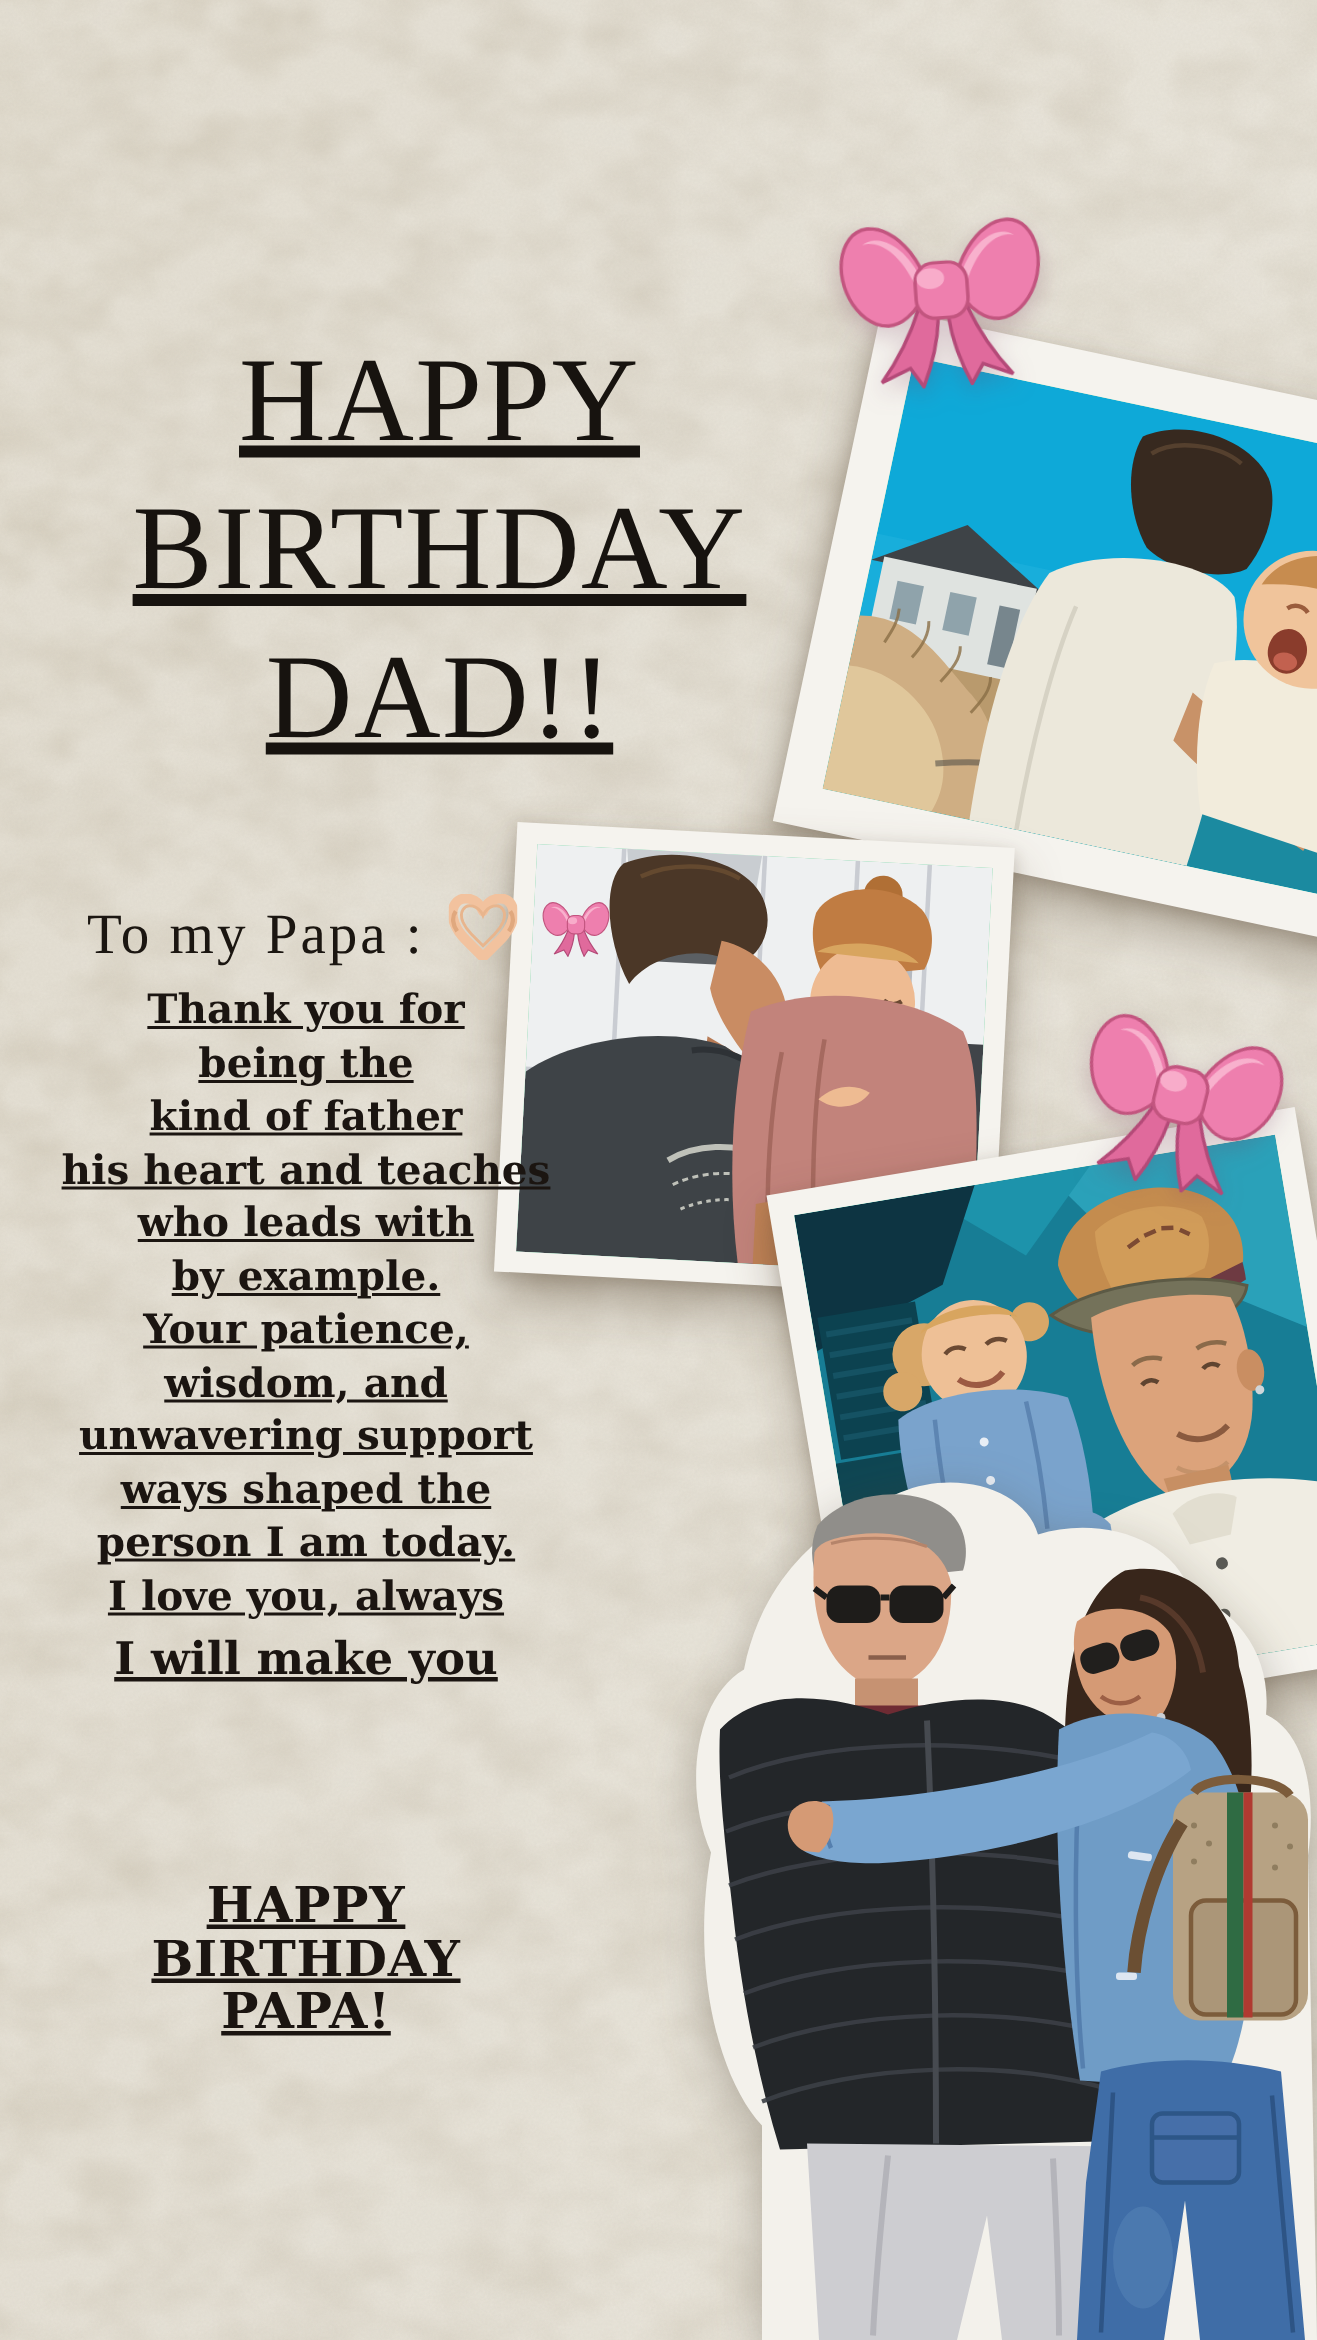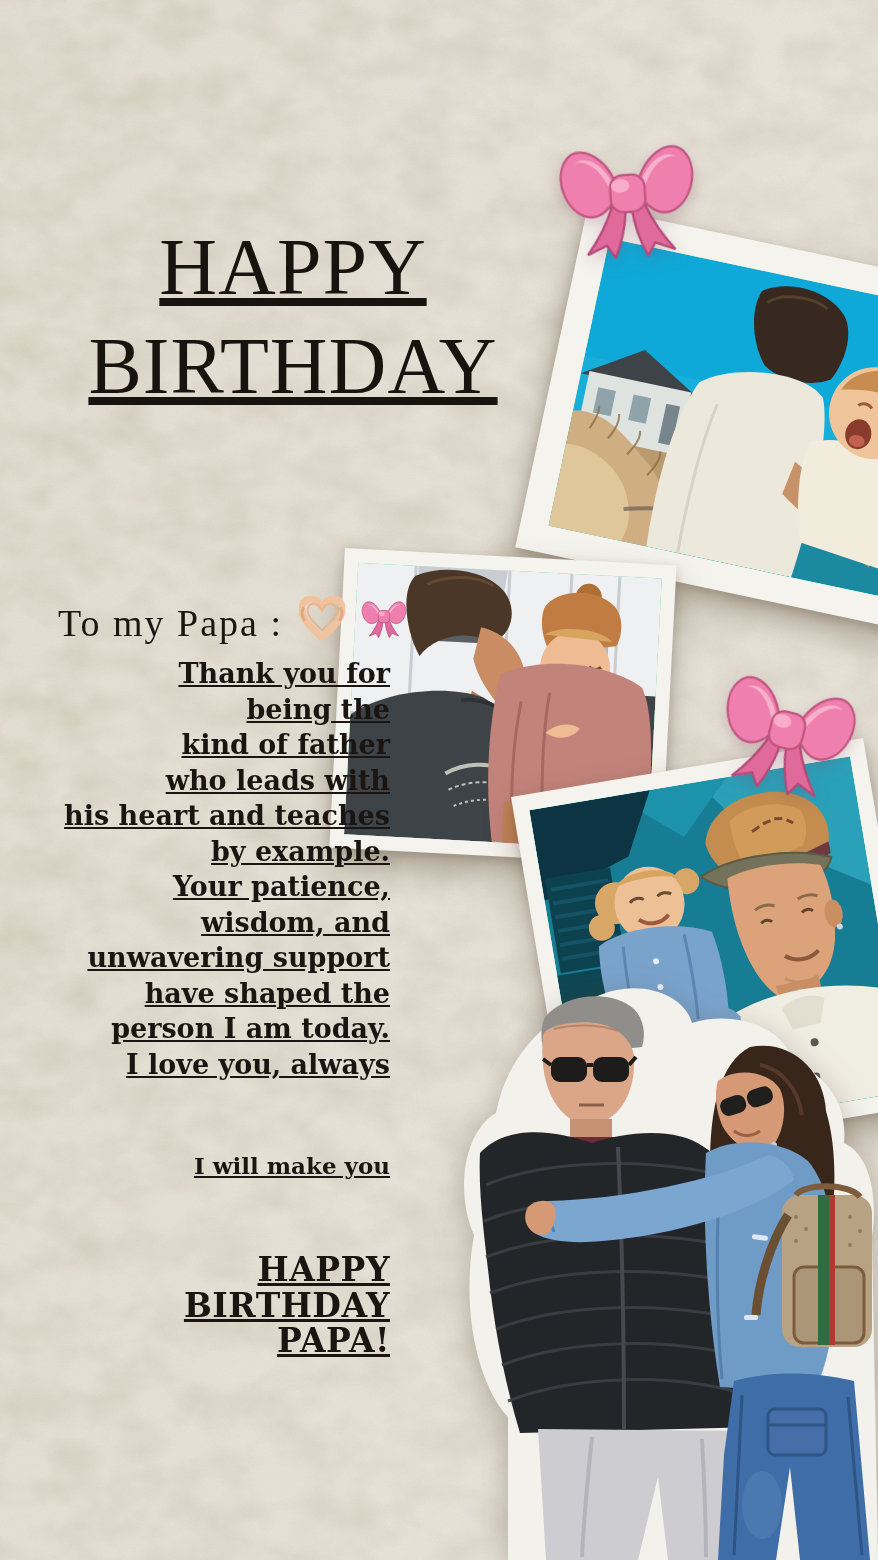--- a/index.html
+++ b/index.html
@@ -15,25 +15,25 @@
     position:absolute;left:63px;top:218px;width:460px;z-index:2;
     text-align:center;color:#17130f;font-size:80px;line-height:99px;
     letter-spacing:1px;font-weight:400;white-space:nowrap;
   }
   .salutation{
     position:absolute;left:58px;top:596px;z-index:6;color:#1b1611;
     font-size:38px;letter-spacing:2px;white-space:nowrap;display:flex;align-items:center;gap:16px;
   }
   .salutation .emoji{display:inline-block;vertical-align:middle;}
   .message,.promise,.closing{
-    position:absolute;left:18px;width:372px;text-align:right;color:#1b1511;z-index:6;
+    position:absolute;left:18px;width:372px;text-align:center;color:#1b1511;z-index:6;
     font-family:"DejaVu Serif", serif;font-weight:700;
   }
   .message{top:656px;font-size:27px;line-height:35.5px;}
-  .promise{top:1147px;font-size:23px;line-height:37px;}
+  .promise{top:1088px;font-size:30px;line-height:37px;}
   .closing{top:1252px;font-size:33px;line-height:35.5px;letter-spacing:.5px;}
   .tline{white-space:nowrap;text-decoration:underline;}
 
   
   .polaroid{
     position:absolute;background:#f5f3ee;transform-origin:top left;
     box-shadow:0 16px 32px rgba(85,68,48,.38), 0 4px 10px rgba(85,68,48,.22);
   }
   .polaroid .photo{position:absolute;overflow:hidden;background:#9db;}
   .polaroid .photo svg{display:block;width:100%;height:100%;}
@@ -94,20 +94,21 @@
       <path d="M24,12 C20,2 8,0 4,8 C0,16 6,26 12,32 C17,37 21,41 24,44 C27,41 31,37 36,32 C42,26 48,16 44,8 C40,0 28,2 24,12 Z" fill="none" stroke="#f2c29e" stroke-width="7" stroke-linejoin="round"></path>
       <path d="M5,12 C2,16 3,22 6,26 M43,12 C46,16 45,22 42,26" stroke="#e0a87e" stroke-width="3" fill="none"></path>
       <path d="M24,15 C21,8 13,6 10,11 C7,16 11,23 16,28 C19,31 22,34 24,36 C26,34 29,31 32,28 C37,23 41,16 38,11 C35,6 27,8 24,15 Z" fill="none" stroke="#e8b58d" stroke-width="2"></path>
     </symbol>
   </defs>
 </svg>
 
 <div class="title">
   <div class="tline">HAPPY</div>
   <div class="tline">BIRTHDAY</div>
+  <div class="tline">DAD!!</div>
 </div>
 
 <div class="polaroid p1">
   <div class="photo">
     <svg viewBox="0 0 364 294" preserveAspectRatio="none">
       <rect x="0" y="0" width="364" height="294" fill="#0ea9d8"></rect>
       <rect x="0" y="120" width="364" height="80" fill="#25b4e0" opacity="0.45"></rect>
       <g>
         <polygon points="0,138 58,102 120,138" fill="#3e4347"></polygon>
         <rect x="8" y="134" width="104" height="80" fill="#dfe3e0"></rect>
@@ -362,27 +363,27 @@
     <svg width="46" height="40" viewBox="0 0 120 104">
         <use href="#bowSym"></use>
       </svg>
   </span>
 </div>
 
 <div class="message">
   <div class="tline">Thank you for</div>
   <div class="tline">being the</div>
   <div class="tline">kind of father</div>
+  <div class="tline">his heart and teaches</div>
   <div class="tline">who leads with</div>
-  <div class="tline">his heart and teaches</div>
   <div class="tline">by example.</div>
   <div class="tline">Your patience,</div>
   <div class="tline">wisdom, and</div>
   <div class="tline">unwavering support</div>
-  <div class="tline">have shaped the</div>
+  <div class="tline">ways shaped the</div>
   <div class="tline">person I am today.</div>
   <div class="tline">I love you, always</div>
 </div>
 
 <div class="promise">
   <div class="tline">I will make you</div>
 </div>
 
 <div class="closing">
   <div class="tline">HAPPY</div>

